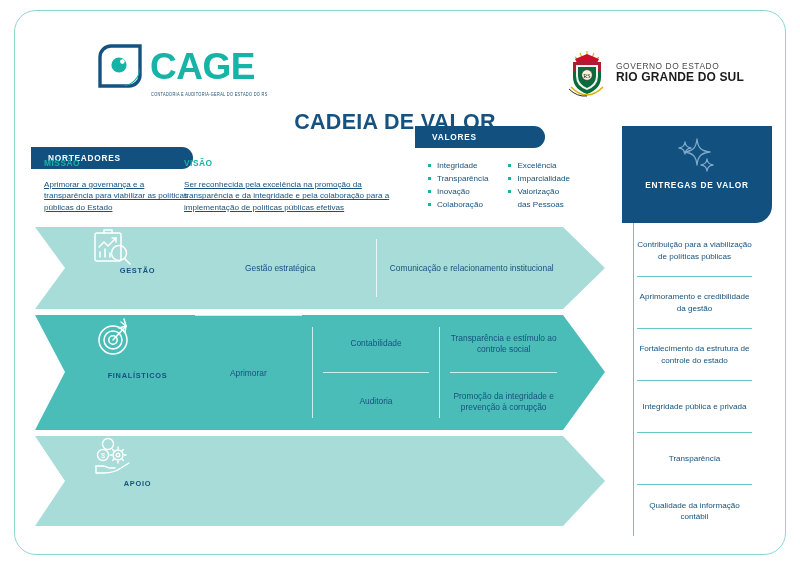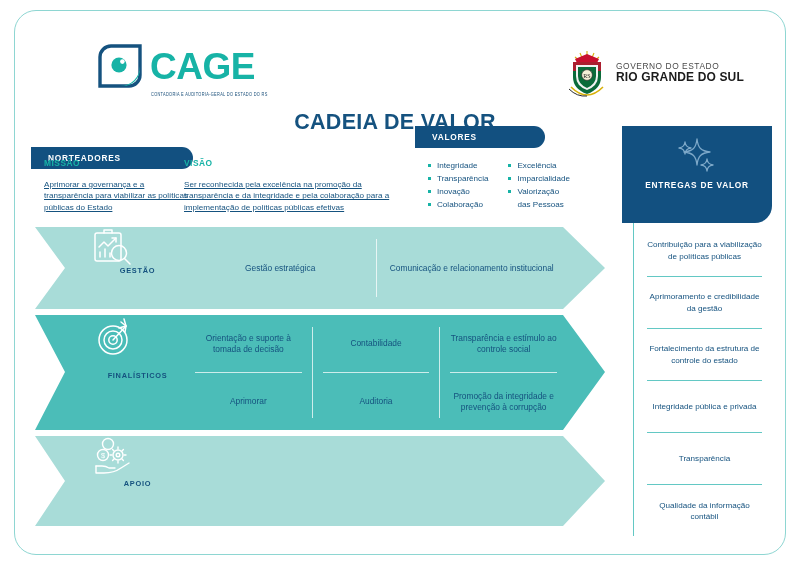--- a/index.html
+++ b/index.html
@@ -80,21 +80,21 @@
     position: absolute; left: 0; top: 54px; width: 150px; text-align: center;
     color: #fff; font-size: 8.3px; font-weight: bold; letter-spacing: 0.75px;
   }
   #entregas-body {
     border-left: 1.6px solid #63c8c4;
     margin-left: 11px; padding-top: 2px; height: 313px;
   }
   .entrega {
     display: flex; align-items: center; justify-content: center;
     text-align: center; font-size: 8.1px; line-height: 1.38; color: #15527f;
-    height: 52px; margin-left: 13px; width: 115px;
+    height: 52px; margin-left: 3px; width: 115px;
     border-bottom: 1.3px solid #63c8c4;
   }
   .entrega:last-child { border-bottom: none; }
 
   
   #chain { position: absolute; left: 20px; top: 216px; width: 570px; height: 305px; }
   .chev { position: absolute; left: 0; width: 570px; }
   .chev svg { position: absolute; left: 0; top: 0; }
   #chev-gestao      { top: 0;   height: 82px; }
   #chev-finalisticos{ top: 88px; height: 115px; }
@@ -264,21 +264,20 @@
                 <path d="M23 25 L36 11"></path>
                 <path d="M31 7 L36 11 L35 17"></path>
                 <path d="M29 13 L36 11 L34 4"></path>
               </g>
             </svg>
           </span>
           <div class="chev-name">FINALÍSTICOS</div>
         </div>
         <div class="cells" id="cells-finalisticos">
             <div class="cell-col">
-              <div class="cell">Orientação e suporte à tomada de decisão</div>
               <div class="hdiv"></div>
               <div class="cell">Aprimorar</div>
             </div>
             <div class="vdiv"></div>
             <div class="cell-col">
               <div class="cell">Contabilidade</div>
               <div class="hdiv"></div>
               <div class="cell">Auditoria</div>
             </div>
             <div class="vdiv"></div>

